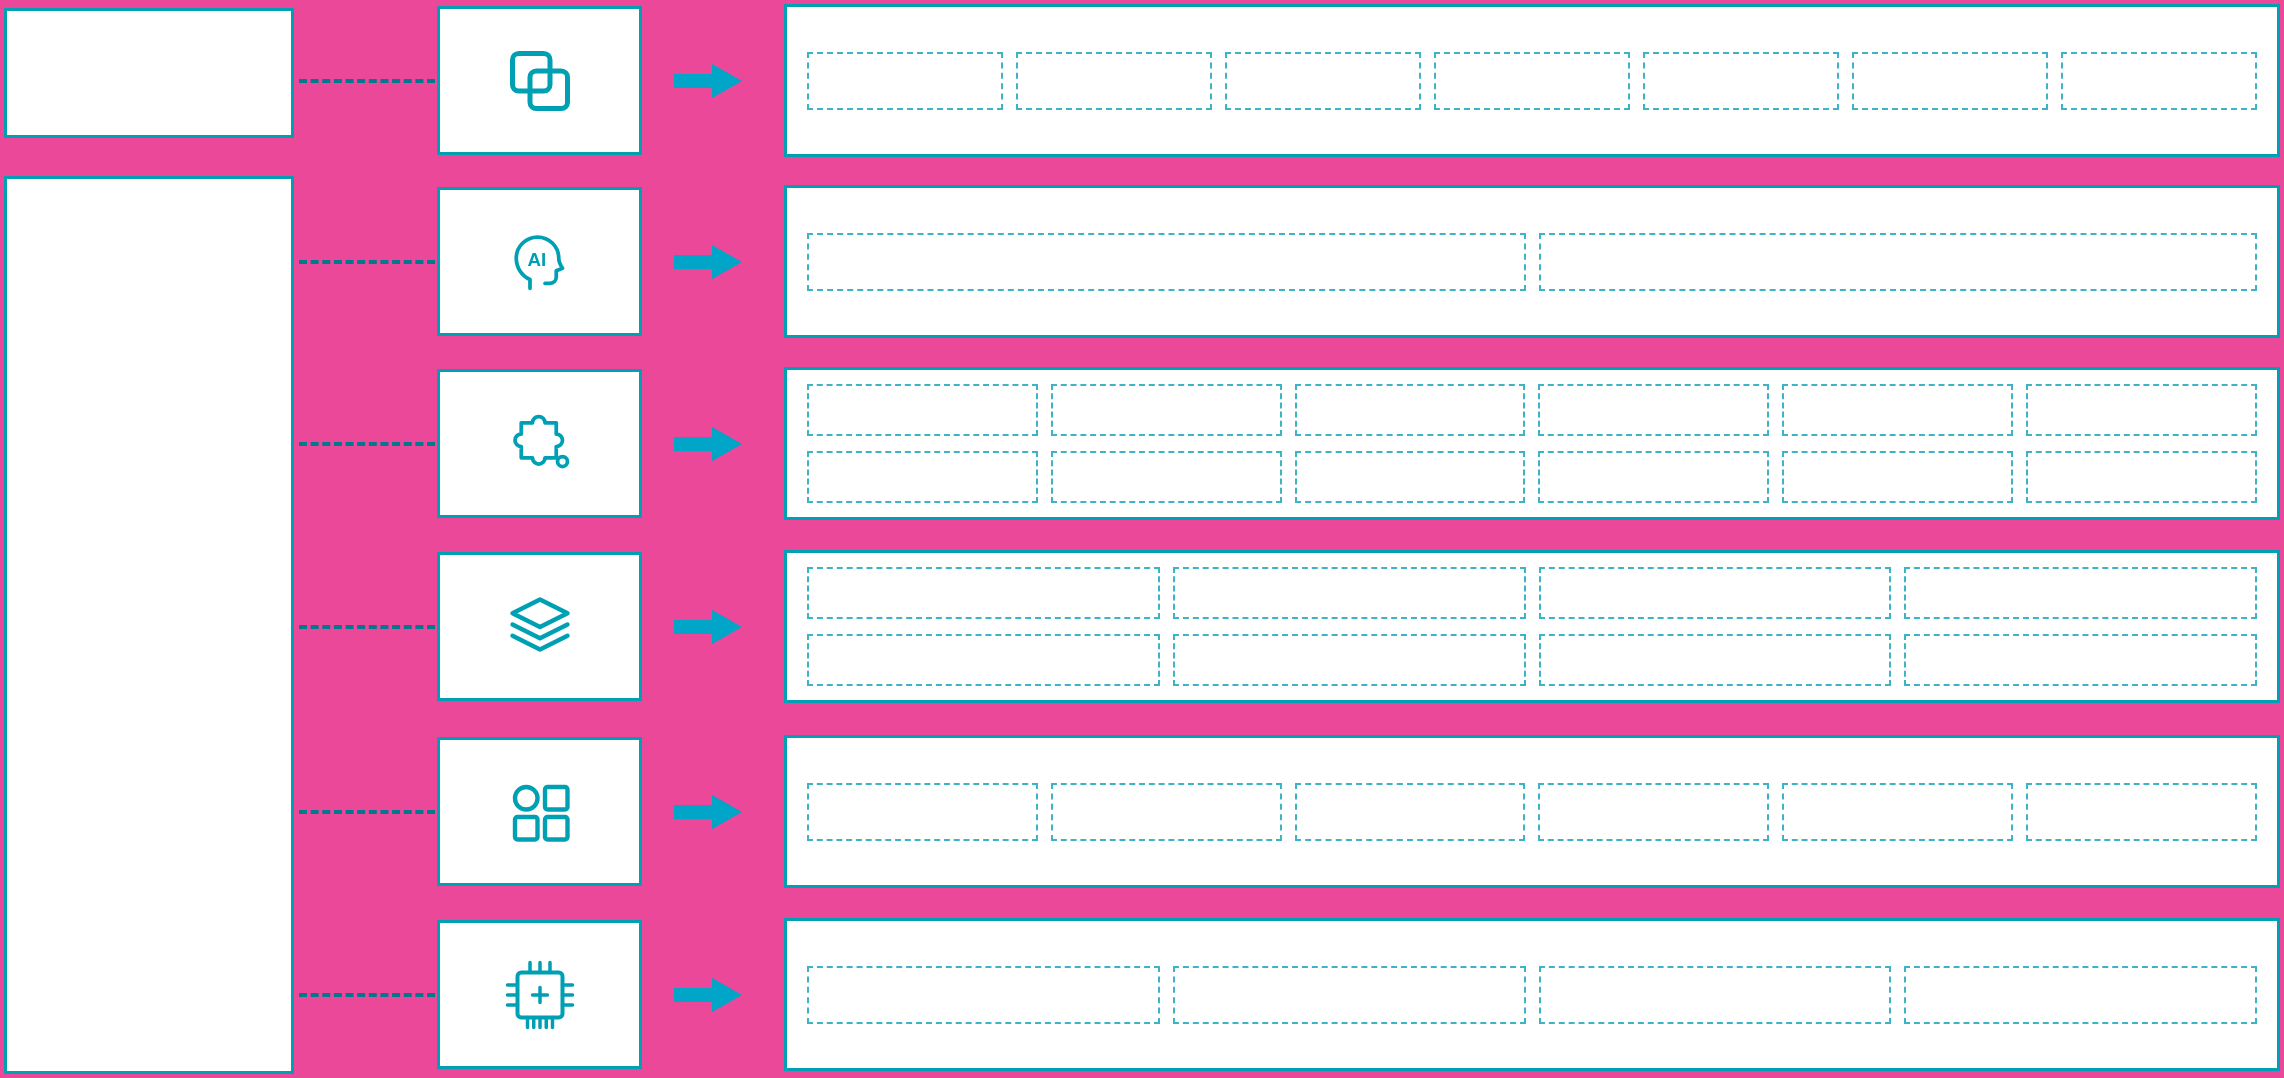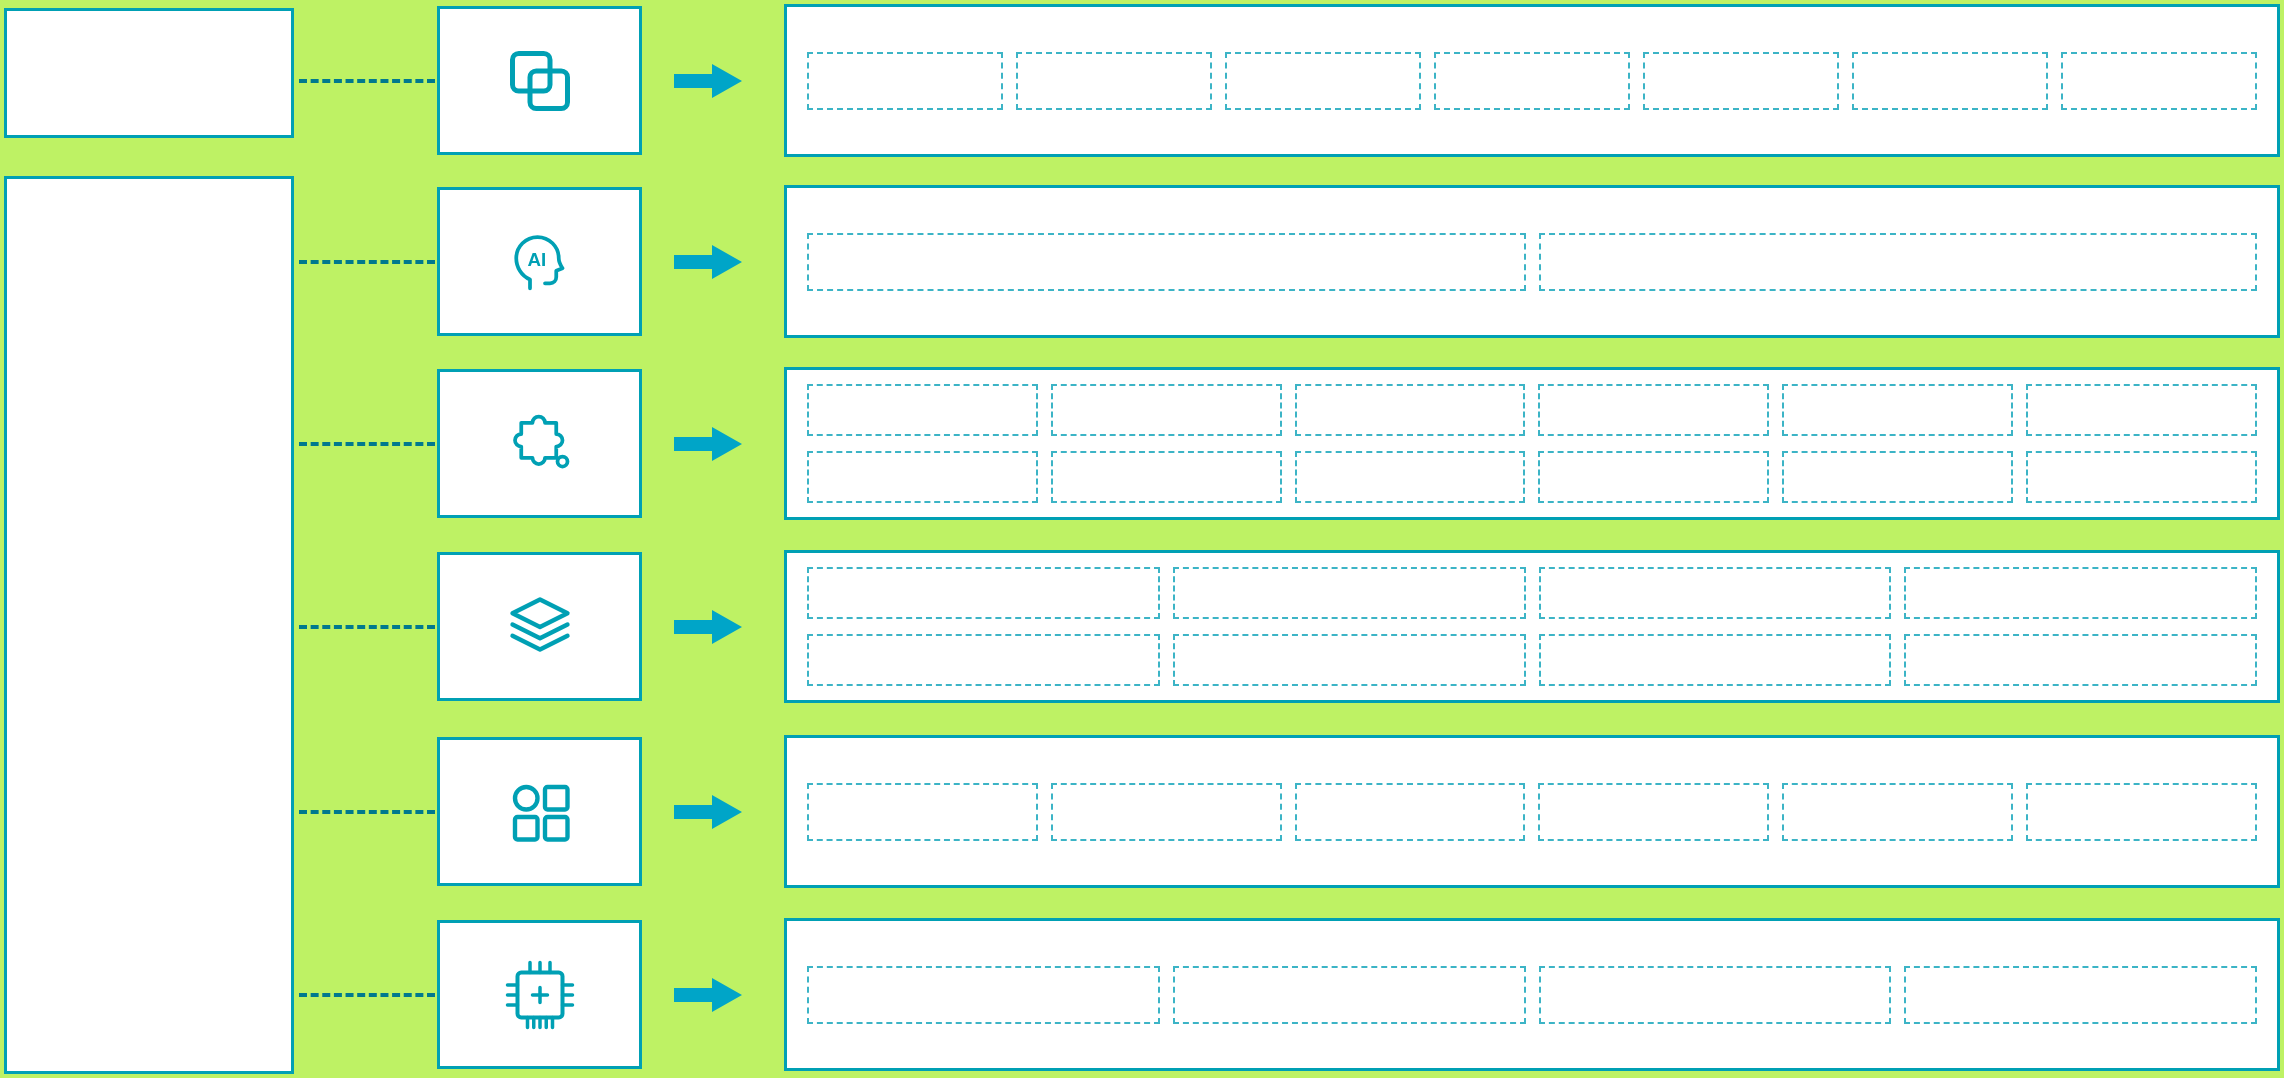--- a/index.html
+++ b/index.html
@@ -1,19 +1,19 @@
 <!DOCTYPE html>
 <html style="--teal: #00a0b4; --teal-light: #3cb4c6; --teal-dark: #00798e; --arrow: #00a5c8;"><head>
 <meta charset="utf-8">
 <style>
   html,body{margin:0;padding:0;background:#fff;}
   .canvas{
     position:relative;
     width:2284px;height:1078px;
-    background:#bef264;
+    background:#ec4899;
     font-family:"Liberation Sans",sans-serif;
     overflow:hidden;
   }
   .box-solid{
     position:absolute;
     border:3px solid var(--teal);
     background:#fff;
     box-sizing:border-box;
   }
   .panel-top{left:4px;top:8px;width:290px;height:130px;}

